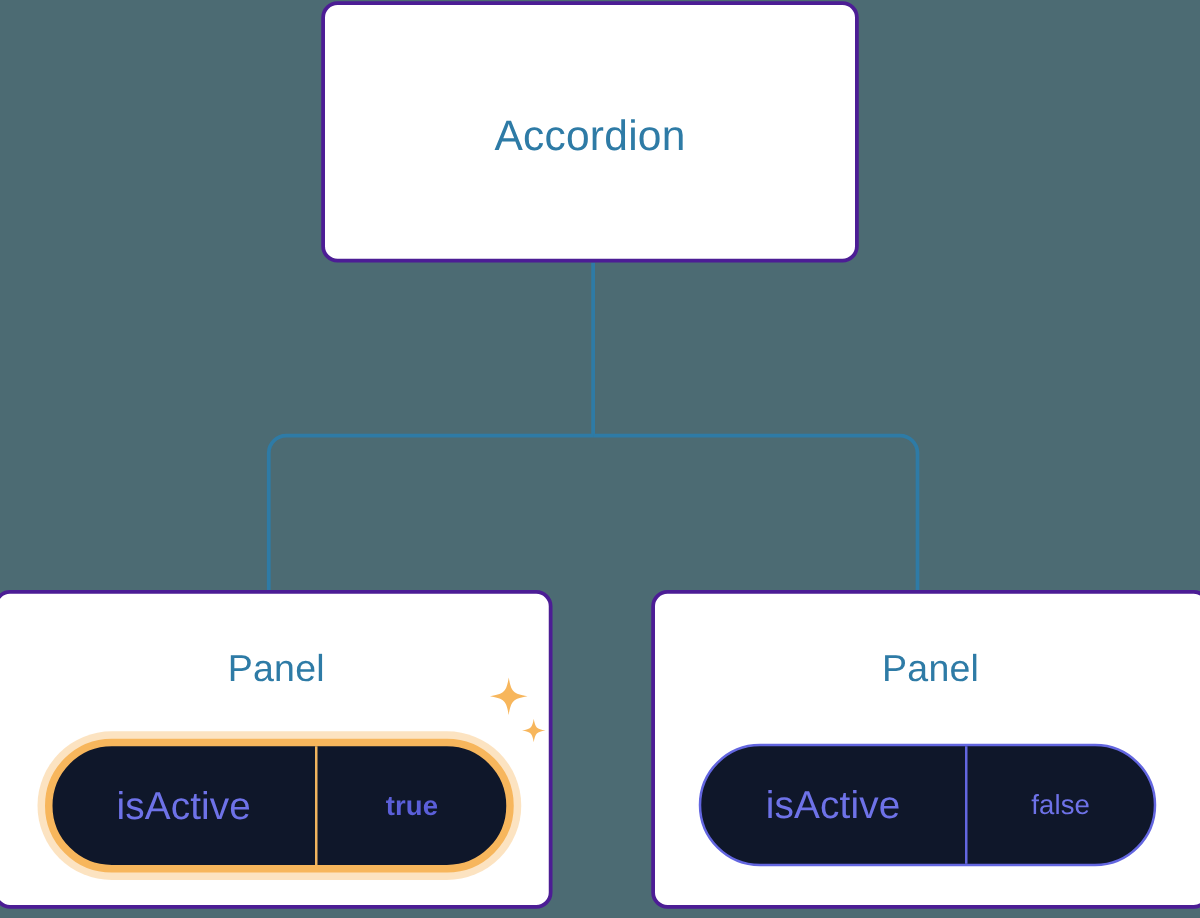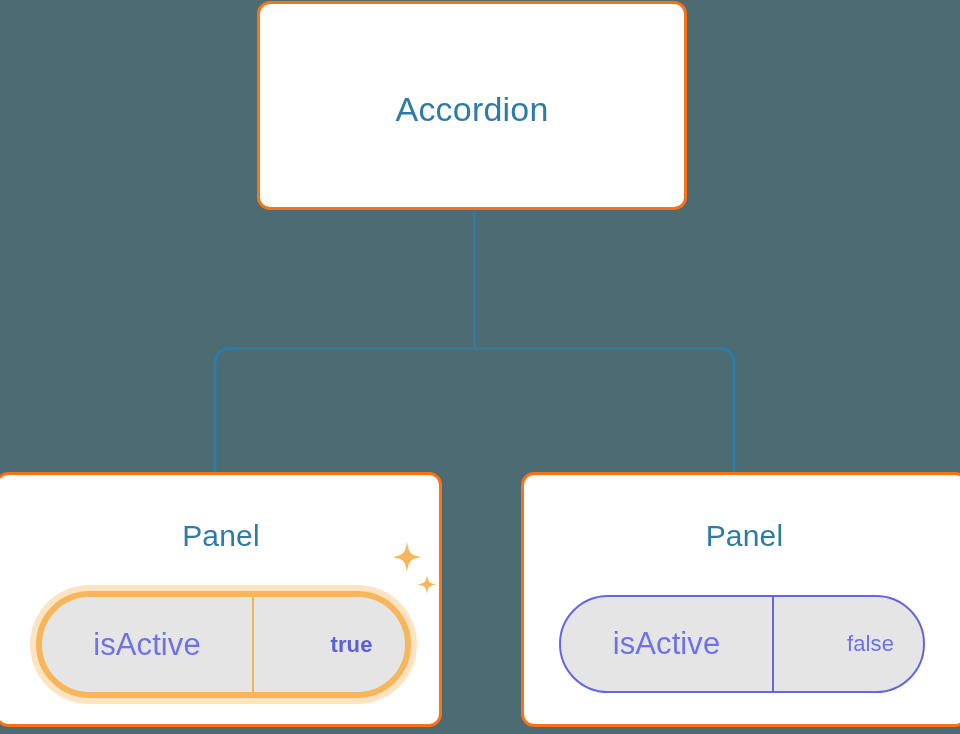--- a/index.html
+++ b/index.html
@@ -27,21 +27,21 @@
     top: 0;
     width: 960px;
     height: 734px;
     pointer-events: none;
   }
 
   
   .node {
     position: absolute;
     background: #FFFFFF;
-    border: 3px solid #f97316;
+    border: 3px solid #4c1d95;
     border-radius: 13px;
     box-sizing: border-box;
   }
   .node-root {
     left: 257px;
     top: 1px;
     width: 430px;
     height: 209px;
   }
   .node-root .node-title {
@@ -99,22 +99,21 @@
   .pill {
     position: absolute;
     left: 0;
     top: 0;
     width: 100%;
     height: 100%;
     box-sizing: border-box;
     display: flex;
     align-items: stretch;
     border-radius: 999px;
-    background: #e5e5e5;
-    gap: 22px;
+    background: #0f172a;
   }
   .pill-highlight {
     border: 6px solid #F7B65C;
     box-shadow: 0 0 0 6px rgba(247, 182, 92, 0.38);
   }
   .pill-plain {
     border: 2px solid #6366E0;
   }
 
   .pill-cell {

